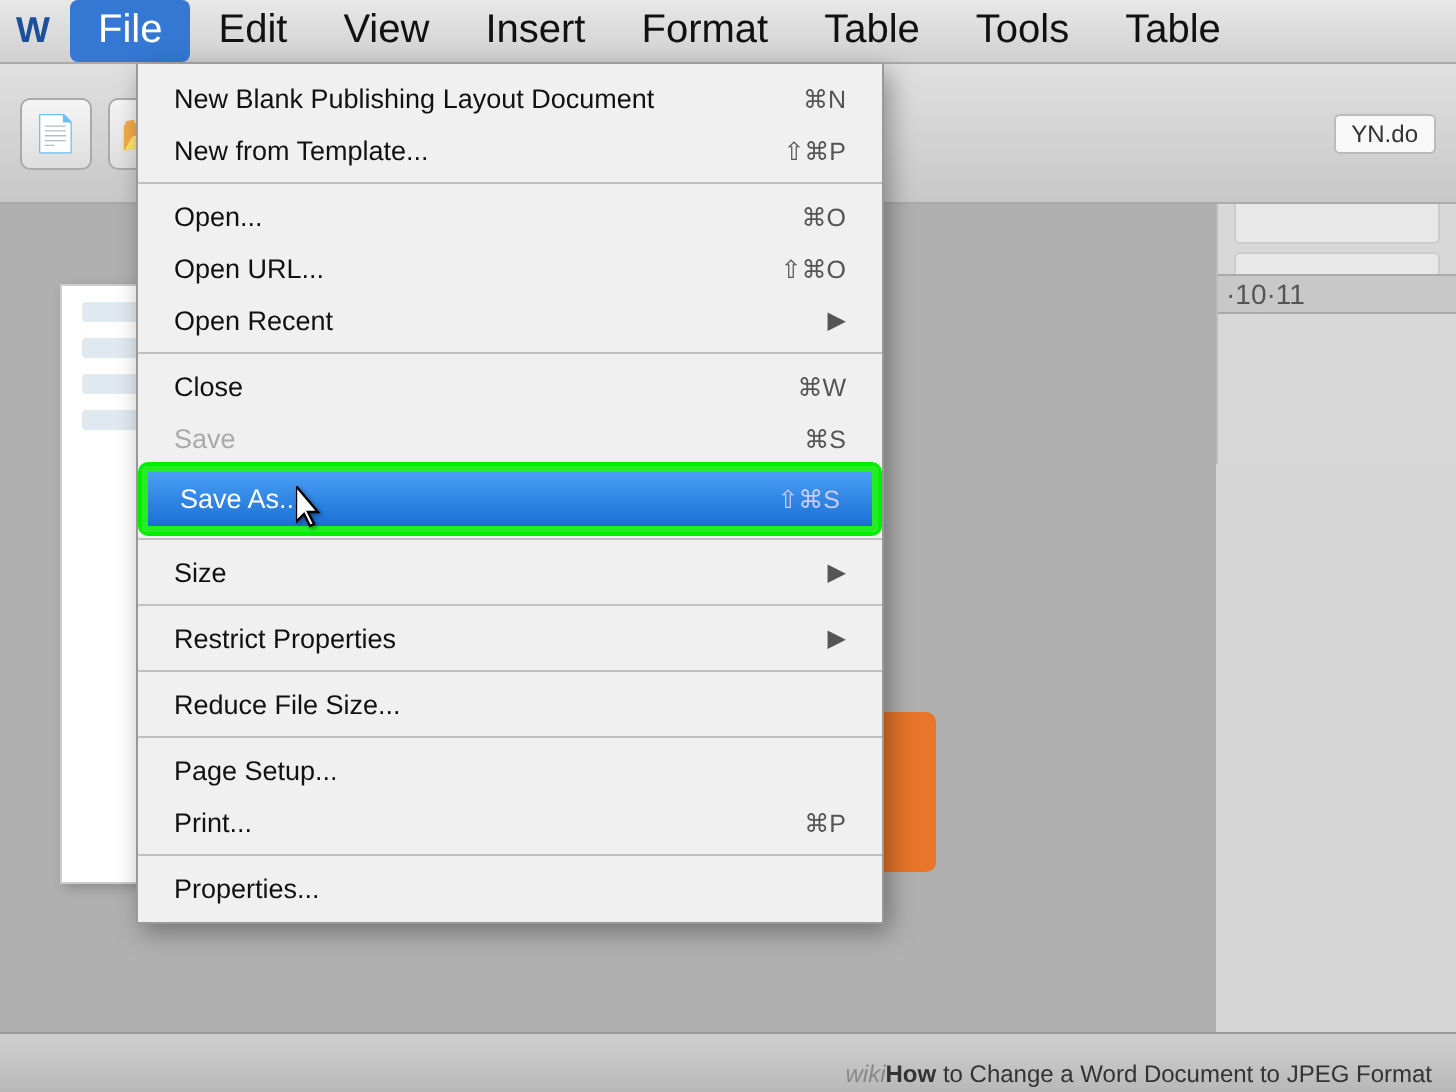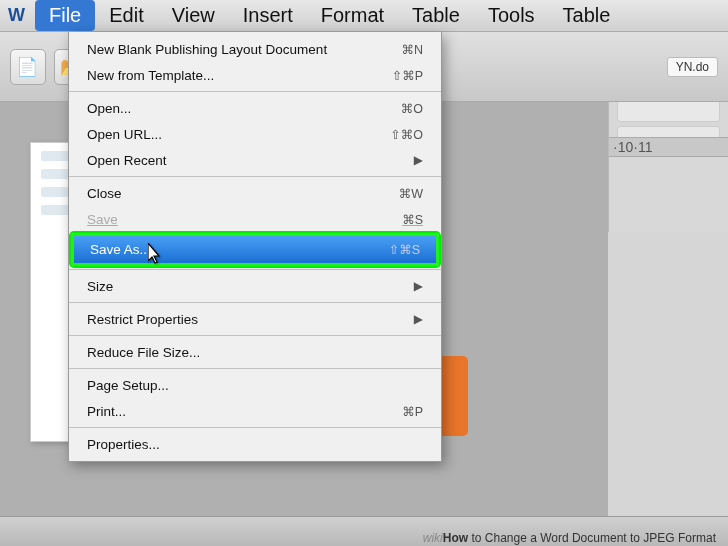--- a/index.html
+++ b/index.html
@@ -86,21 +86,20 @@
     .menu-item.highlighted {
       background: #1a7aff;
       color: white;
       border: 2px solid #00cc00;
       outline: 2px solid #00ee00;
       padding: 4px 16px;
     }
 
     .menu-item.grayed {
       color: #aaa;
-      text-decoration: underline;
     }
 
     .menu-item .shortcut {
       font-size: 12.5px;
       color: #555;
       margin-left: 40px;
     }
 
     .menu-item.highlighted .shortcut {
       color: #ddd;

